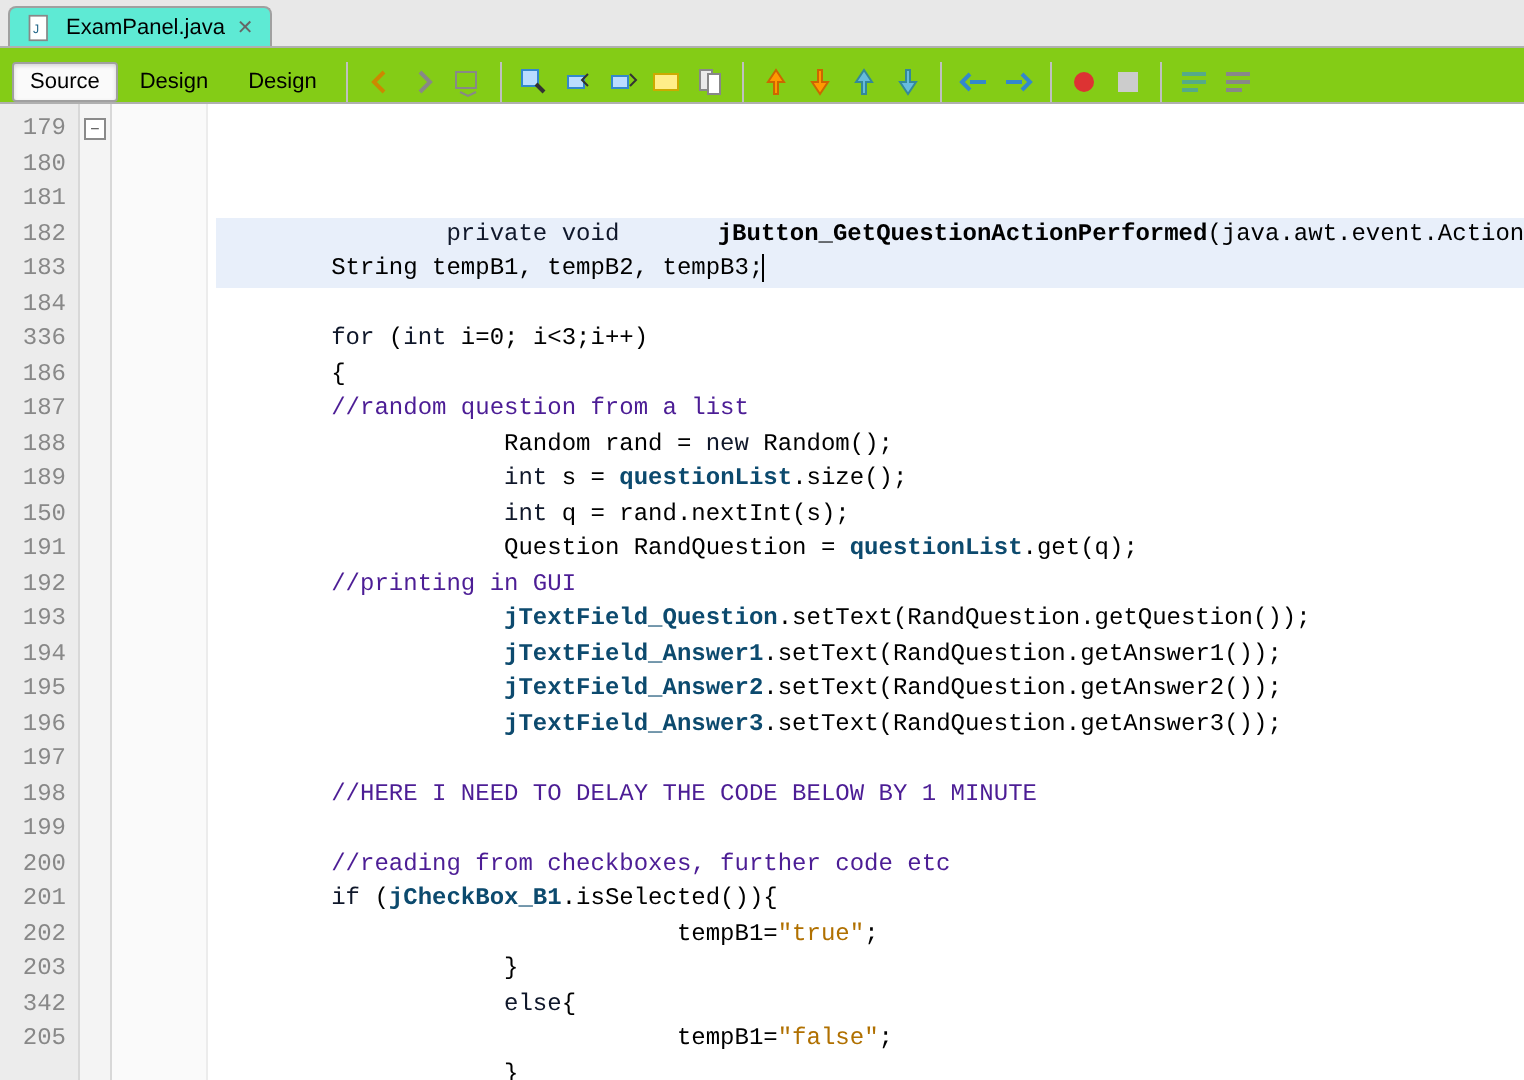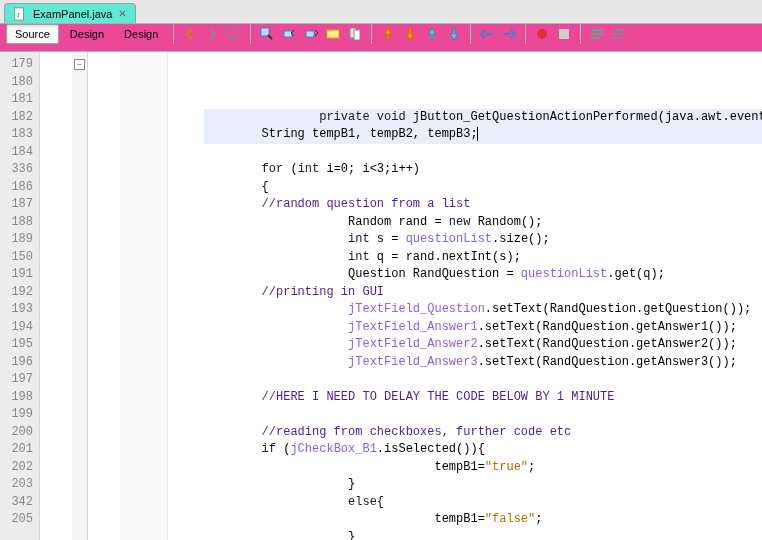--- a/index.html
+++ b/index.html
@@ -3,41 +3,41 @@
 <meta charset="utf-8">
 <style>
 * { margin: 0; padding: 0; box-sizing: border-box; }
 body { font-family: Tahoma, sans-serif; font-size: 11px; background: #ececec; width: 762px; height: 540px; overflow: hidden; }
 
 .tab-bar { background: #e8e8e8; border-bottom: 1px solid #b0b0b0; height: 24px; display: flex; align-items: flex-end; padding-left: 4px; }
 .tab { background: #5eead4; border: 1px solid #a0a0a0; border-bottom: none; border-top-left-radius: 4px; border-top-right-radius: 4px; padding: 3px 8px; display: flex; align-items: center; gap: 6px; font-size: 11px; height: 20px; }
 .tab-icon { width: 14px; height: 14px; }
 .tab-close { width: 8px; height: 8px; display: inline-flex; align-items: center; justify-content: center; color: #666; font-size: 10px; cursor: pointer; }
 
-.toolbar { background: #ec4899; border-bottom: 1px solid #b0b0b0; height: 28px; display: flex; align-items: flex-start; padding: 0 6px; gap: 2px; }
+.toolbar { background: #84cc16; border-bottom: 1px solid #b0b0b0; height: 28px; display: flex; align-items: flex-end; padding: 0 6px; gap: 2px; }
 .tool-btn-text { padding: 3px 8px; border: 1px solid transparent; border-radius: 2px; font-size: 11px; cursor: pointer; }
 .tool-btn-text.active { background: #fafafa; border: 1px solid #a0a0a0; box-shadow: inset 0 1px 2px rgba(0,0,0,0.15); }
 .separator { width: 1px; height: 20px; background: #c0c0c0; margin: 0 4px; }
 .tool-icon { width: 20px; height: 20px; display: flex; align-items: center; justify-content: center; cursor: pointer; border: 1px solid transparent; border-radius: 2px; }
 .tool-icon svg { width: 16px; height: 16px; }
 
-.editor { display: flex; height: calc(100% - 52px); background: #fff; gap: 32px; }
+.editor { display: flex; height: calc(100% - 52px); background: #fff; }
 .gutter { background: #ececec; border-right: 1px solid #d8d8d8; text-align: right; padding: 4px 6px 0 0; color: #888; font-family: "Courier New", monospace; font-size: 12px; line-height: 17.5px; user-select: none; width: 40px; }
 .fold-gutter { background: #f4f4f4; border-right: 1px solid #d8d8d8; width: 16px; padding-top: 4px; }
 .fold-marker { width: 11px; height: 11px; border: 1px solid #8a8a8a; background: #fff; margin: 3px auto 0; display: flex; align-items: center; justify-content: center; font-size: 8px; line-height: 8px; color: #555; cursor: pointer; }
 .guide-gutter { background: #fafafa; border-right: 1px solid #ececec; width: 48px; }
 
 .code { flex: 1; font-family: "Courier New", monospace; font-size: 12px; line-height: 17.5px; padding: 4px 0 0 4px; white-space: pre; color: #000; overflow: hidden; position: relative; }
 .code-line { height: 17.5px; position: relative; }
 .hl { background: #e8effa; position: absolute; left: 0; right: 0; height: 17.5px; z-index: 0; }
 .code .txt { position: relative; z-index: 1; }
 
 .kw { color: #0f172a; }
-.mname { font-weight: normal; }
-.field { color: #8b5cf6; }
+.mname { font-weight: bold; margin-left: 42px; }
+.field { color: #0c4a6e; font-weight: bold; }
 .str { color: #b07000; }
 .comment { color: #4c1d95; }
 .caret { border-left: 1px solid #000; margin-left: -1px; }
 </style>
 </head>
 <body>
 
 <div class="tab-bar">
   <div class="tab">
     <svg class="tab-icon" viewBox="0 0 16 16">

